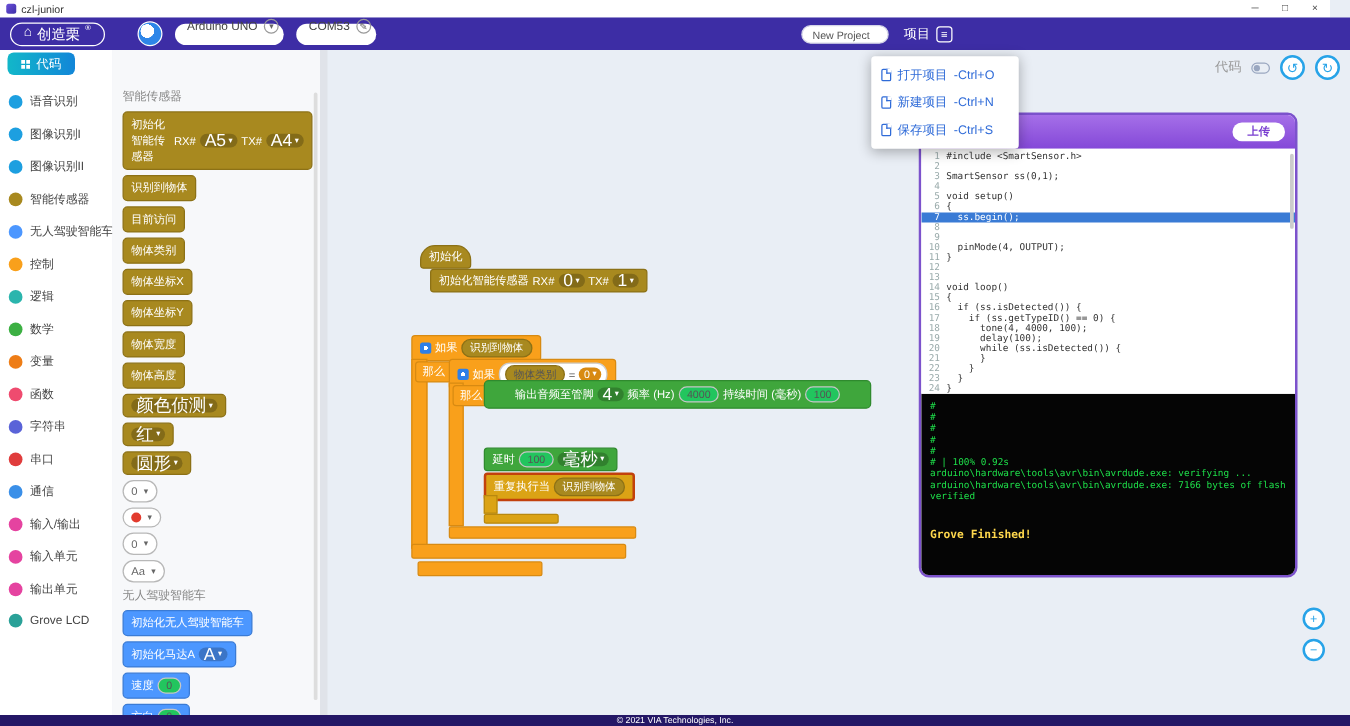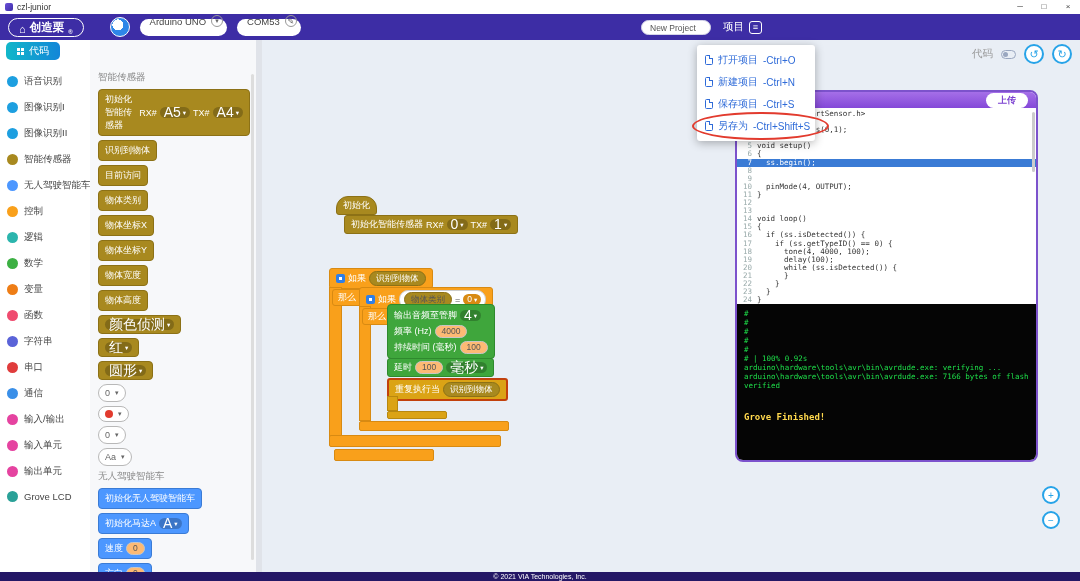--- a/index.html
+++ b/index.html
@@ -1,28 +1,28 @@
 <!DOCTYPE html>
 <html><head>
 <meta charset="utf-8">
 <style>
   *{box-sizing:border-box;margin:0;padding:0}
   body{font-family:"Liberation Sans",sans-serif;background:#888}
   #screen{position:relative;width:1080px;height:581px;background:#e9eef5;overflow:hidden}
 
   
-  .titlebar{position:absolute;top:0;left:0;right:0;height:14px;background:#fff;display:flex;align-items:center;z-index:40}
+  .titlebar{position:absolute;top:0;left:0;right:16px;height:14px;background:#fff;display:flex;align-items:center;z-index:40}
   .app-ico{width:8px;height:8px;border-radius:2px;background:linear-gradient(135deg,#6a4fd8,#3e2fa8);margin:0 4px 0 5px}
   .win-title{font-size:8.5px;color:#333}
   .win-controls{margin-left:auto;display:flex}
   .win-btn{width:24px;text-align:center;font-size:8px;color:#444;line-height:14px;cursor:default}
 
   
   .toolbar{position:absolute;top:14px;left:0;right:0;height:26px;background:#3d2da5;display:flex;align-items:center;z-index:40}
-  .brand{display:flex;align-items:flex-end;gap:4px;border:1.5px solid #fff;border-radius:13px;padding:1px 10px;margin-left:8px;color:#fff;font-size:11.5px;font-weight:bold}
+  .brand{display:flex;align-items:flex-start;gap:4px;border:1.5px solid #fff;border-radius:13px;padding:1px 10px;margin-left:8px;color:#fff;font-size:11.5px;font-weight:normal}
   .brand .house::before{content:"⌂";font-size:11px}
   .brand sup{font-size:6px}
   .badge{width:20px;height:20px;border-radius:50%;margin-left:26px;background:radial-gradient(circle at 38% 38%,#fff 0 34%,#2e86e8 35% 100%);border:1.5px solid #fff}
   .tpill{background:#fff;border-radius:11px;height:17px;display:flex;align-items:center;gap:5px;padding:0 4px 12px 10px;font-size:9.5px;color:#444;margin-left:10px}
   .cir{width:12px;height:12px;border-radius:50%;border:1px solid #999;display:flex;align-items:center;justify-content:center;color:#666}
   .cir.chev::before{content:"▾";font-size:7px}
   .cir.pen::before{content:"✎";font-size:8px}
   .toolbar-right{margin-left:auto;margin-right:318px;display:flex;align-items:center;gap:12px}
   .proj-input{background:#fff;border-radius:9px;width:70px;height:15px;font-size:8.5px;color:#555;line-height:15px;padding:0 8px;border:1px solid #d5d5e8}
   .proj-menu{display:flex;align-items:center;gap:5px;color:#fff;font-size:10.5px}
@@ -49,53 +49,53 @@
   .pal-scroll{position:absolute;right:2px;top:34px;bottom:12px;width:3px;background:#ddd;border-radius:2px}
   .pal-header{font-size:9.5px;color:#888;margin:3px 0 5px}
   .blk{display:flex;align-items:center;gap:3px;color:#fff;font-size:9px;padding:3px 6px;border-radius:4px;margin-bottom:4px;width:max-content;max-width:152px;cursor:grab}
   .olv{background:#a8891f;border:1px solid #8c7116}
   .blu{background:#4c97ff;border:1px solid #3a7bd5}
   .grn{background:#3fa63c;border:1px solid #2f8a2e}
   .org{background:#f9a01b;border:1px solid #d88a12}
   .gld{background:#dba315;border:2px solid #c2410c}
   .ddx{background:rgba(0,0,0,.22);border-radius:8px;padding:0 4px;display:inline-flex;align-items:flex-end;font-size:14px;line-height:11px}
   .ddx::after{content:"▾";font-size:6.5px;margin-left:2px}
-  .wht{background:#fdba74;color:#555;border:1px solid #c6c6c6;border-radius:8px;padding:0 6px;font-size:8.5px;line-height:11px;min-width:16px;text-align:center}
+  .wht{background:#22c55e;color:#555;border:1px solid #c6c6c6;border-radius:8px;padding:0 6px;font-size:8.5px;line-height:11px;min-width:16px;text-align:center}
   .blk.pillw{background:#fff;border:1px solid #b8b8b8;color:#666;border-radius:10px}
   .blk.pillw::after{content:"▾";font-size:7px;color:#666;margin-left:2px}
   .swatch{width:8px;height:8px;border-radius:50%;background:#e23b2e}
 
   
   .canvas{position:absolute;left:256px;top:40px;right:0;bottom:9px;background:#e9eef5;z-index:1}
   .divider{position:absolute;left:256px;top:40px;bottom:9px;width:6px;background:#e0e3e9;z-index:2}
   .cv{position:absolute}
   .row{display:flex;align-items:center;gap:3px;color:#fff;font-size:9px;padding:2px 6px;border-radius:3px;width:max-content}
   .hat{border-radius:12px 12px 3px 3px}
   .arm{position:absolute;background:#f9a01b;border:1px solid #d88a12}
   .pill{border-radius:9px;padding:1px 6px;font-size:8.5px;width:max-content;line-height:11px}
   .gicon{width:9px;height:9px;border-radius:2px;background:radial-gradient(circle,#fff 0 25%,#2e7fe8 26% 100%);flex:0 0 auto}
   .eqgrp{background:#fff;border:1px solid #ccc;border-radius:9px;display:flex;align-items:center;gap:3px;padding:1px 4px;color:#555}
   .ddo{background:#d88a12;border-radius:8px;padding:0 4px;color:#fff;font-size:8.5px;display:inline-flex;align-items:center;line-height:11px}
   .ddo::after{content:"▾";font-size:6.5px;margin-left:2px}
-  .multi{display:flex;flex-direction:column;gap:3px;align-items:flex-start;padding:4px 6px;border-radius:4px;color:#fff;font-size:9px;width:max-content}
+  .multi{display:flex;flex-direction:row;gap:3px;align-items:flex-start;padding:4px 24px;border-radius:4px;color:#fff;font-size:9px;width:max-content}
   .mrow{display:flex;align-items:center;gap:3px}
 
   
   .tr-cluster{position:absolute;left:972px;top:44px;display:flex;align-items:center;gap:8px;z-index:5}
   .tr-label{font-size:10.5px;color:#999}
   .mini-toggle{width:15px;height:9px;border:1.5px solid #9aa7c0;border-radius:5px;position:relative}
   .mini-toggle::after{content:"";position:absolute;left:1px;top:1px;width:5px;height:5px;border-radius:50%;background:#9aa7c0}
   .round-btn{width:20px;height:20px;border-radius:50%;border:2px solid #27a3e8;background:#fff;color:#27a3e8;display:flex;align-items:center;justify-content:center;font-size:11px;cursor:pointer}
   .undo::before{content:"↺"} .redo::before{content:"↻"}
   .zoom-cluster{position:absolute;right:20px;top:486px;display:flex;flex-direction:column;gap:7px;z-index:5}
   .zoom-btn{width:18px;height:18px;border-radius:50%;border:2px solid #27a3e8;background:#fff;color:#27a3e8;display:flex;align-items:center;justify-content:center;font-size:10px;cursor:pointer}
 
   
   .code-panel{position:absolute;left:735px;top:90px;width:303px;height:372px;border:2px solid #7c52cc;border-radius:8px;background:#fff;overflow:hidden;z-index:10;display:flex;flex-direction:column}
-  .cp-header{height:16px;background:linear-gradient(#a56fe8,#8448d8);display:flex;align-items:center;justify-content:space-between;padding:0 8px;flex:0 0 auto}
+  .cp-header{height:27px;background:linear-gradient(#a56fe8,#8448d8);display:flex;align-items:center;justify-content:space-between;padding:0 8px;flex:0 0 auto}
   .cp-title{color:#fff;font-size:10px}
   .upload-btn{background:#fff;color:#7a3fd0;font-size:9px;font-weight:bold;border-radius:9px;padding:1px 12px;cursor:pointer}
   .editor{height:196px;overflow:hidden;padding-top:2px;position:relative;flex:0 0 auto;background:#fff}
   .code-line{display:flex;height:8.1px;font-family:"DejaVu Sans Mono",monospace;font-size:7.5px;line-height:8.1px}
   .code-line .ln{width:20px;text-align:right;padding-right:5px;color:#9aa}
   .code-line .lt{white-space:pre;color:#333}
   .code-line.hl{background:#3a7bd5}
   .code-line.hl .ln,.code-line.hl .lt{color:#fff}
   .ed-scroll{position:absolute;right:1px;top:4px;width:3px;height:60px;background:#ccc;border-radius:2px}
   .console{flex:1;background:#050505;padding:5px 7px;overflow:hidden}
@@ -153,25 +153,20 @@
       <div class="menu-item">
       <span class="doc-icon"></span>
       <span class="mi-label">新建项目</span>
       <span class="mi-shortcut">-Ctrl+N</span>
     </div>
       <div class="menu-item">
       <span class="doc-icon"></span>
       <span class="mi-label">保存项目</span>
       <span class="mi-shortcut">-Ctrl+S</span>
     </div>
-      <div class="menu-item circled">
-      <span class="doc-icon"></span>
-      <span class="mi-label">另存为</span>
-      <span class="mi-shortcut">-Ctrl+Shift+S</span>
-    </div>
     </div>
 
   <div class="side-tab">
     <span class="grid-ico"></span>
     <span>代码</span>
   </div>
   <div class="categories">
       <div class="cat-item">
       <span class="cat-dot" style="background: rgb(29, 159, 224);"></span>
       <span class="cat-label">语音识别</span>

